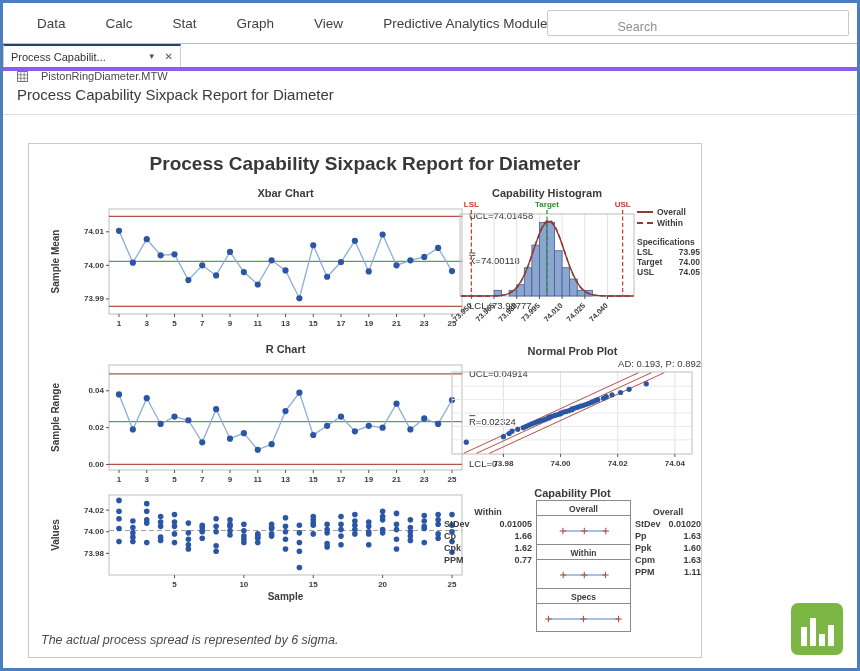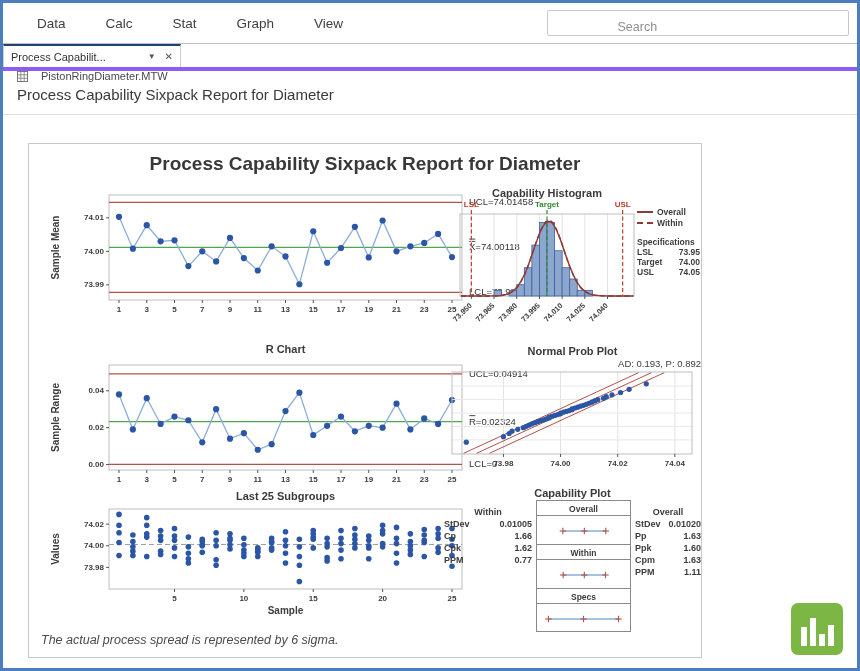--- a/index.html
+++ b/index.html
@@ -52,20 +52,21 @@
 <body>
 
 <div class="window">
 
   <div class="menubar">
     <div class="menu-item">Data</div>
     <div class="menu-item">Calc</div>
     <div class="menu-item">Stat</div>
     <div class="menu-item">Graph</div>
     <div class="menu-item">View</div>
+    <div class="menu-item">Predictive Analytics Module</div>
     <div class="searchbox">
       <svg width="12" height="12" viewBox="0 0 12 12">
         <circle cx="4.8" cy="4.8" r="3.4" fill="none" stroke="#8a8a8a" stroke-width="1.2"></circle>
         <line x1="7.4" y1="7.4" x2="10.6" y2="10.6" stroke="#8a8a8a" stroke-width="1.2"></line>
       </svg>
       <input type="text" placeholder="Search" style="">
     </div>
   </div>
 
   <div class="tabstrip">
@@ -87,20 +88,21 @@
     <span>PistonRingDiameter.MTW</span>
   </div>
 
   <h1 class="page-heading">Process Capability Sixpack Report for Diameter</h1>
   <div class="divider"></div>
 
   <div class="graph-canvas">
     <div class="graph-title">Process Capability Sixpack Report for Diameter</div>
 
     <div class="panel" style="left:15px;top:42px;width:510px;height:148px;">
+      <div class="chart-title" style="width:483px;">Xbar Chart</div>
       <svg width="510" height="132" viewBox="0 0 510 132">
           <rect x="65" y="9" width="353" height="105" fill="none" stroke="#bdbdbd"></rect>
           <line x1="62" y1="98.90415335465666" x2="65" y2="98.90415335465666" stroke="#555"></line>
           <text x="60" y="101.40415335465666" text-anchor="end" font-size="8" font-family="Liberation Sans, sans-serif" fill="#3c3c3c" font-weight="bold">73.99</text>
           <line x1="62" y1="65.35782747604702" x2="65" y2="65.35782747604702" stroke="#555"></line>
           <text x="60" y="67.85782747604702" text-anchor="end" font-size="8" font-family="Liberation Sans, sans-serif" fill="#3c3c3c" font-weight="bold">74.00</text>
           <line x1="62" y1="31.811501597437385" x2="65" y2="31.811501597437385" stroke="#555"></line>
           <text x="60" y="34.311501597437385" text-anchor="end" font-size="8" font-family="Liberation Sans, sans-serif" fill="#3c3c3c" font-weight="bold">74.01</text>
           <text x="15" y="61.5" text-anchor="middle" font-size="10" font-family="Liberation Sans, sans-serif" fill="#3c3c3c" font-weight="bold" transform="rotate(-90 15 61.5)">Sample Mean</text>
           <line x1="65" y1="16.44728434507546" x2="418" y2="16.44728434507546" stroke="#b2524a" stroke-width="1.2"></line>
@@ -377,21 +379,20 @@
           <line x1="116.57142857141504" y1="84" x2="116.57142857141504" y2="87" stroke="#555"></line>
           <text x="116.57142857141504" y="96" text-anchor="middle" font-size="8" font-family="Liberation Sans, sans-serif" fill="#3c3c3c" font-weight="bold">74.00</text>
           <line x1="173.71428571425864" y1="84" x2="173.71428571425864" y2="87" stroke="#555"></line>
           <text x="173.71428571425864" y="96" text-anchor="middle" font-size="8" font-family="Liberation Sans, sans-serif" fill="#3c3c3c" font-weight="bold">74.02</text>
           <line x1="230.85714285714286" y1="84" x2="230.85714285714286" y2="87" stroke="#555"></line>
           <text x="230.85714285714286" y="96" text-anchor="middle" font-size="8" font-family="Liberation Sans, sans-serif" fill="#3c3c3c" font-weight="bold">74.04</text>
         </svg>
     </div>
 
     <div class="panel" style="left:15px;top:345px;width:510px;height:132px;">
-      <div class="chart-title" style="width:483px;">Last 25 Subgroups</div>
       <svg width="510" height="114" viewBox="0 0 510 114">
           <rect x="65" y="6" width="353" height="80" fill="none" stroke="#bdbdbd"></rect>
           <line x1="65" y1="41.48108108107623" x2="418" y2="41.48108108107623" stroke="#9e9e9e" stroke-dasharray="5,3"></line>
           <line x1="62" y1="64.37837837837091" x2="65" y2="64.37837837837091" stroke="#555"></line>
           <text x="60" y="66.87837837837091" text-anchor="end" font-size="8" font-family="Liberation Sans, sans-serif" fill="#3c3c3c" font-weight="bold">73.98</text>
           <line x1="62" y1="42.75675675675717" x2="65" y2="42.75675675675717" stroke="#555"></line>
           <text x="60" y="45.25675675675717" text-anchor="end" font-size="8" font-family="Liberation Sans, sans-serif" fill="#3c3c3c" font-weight="bold">74.00</text>
           <line x1="62" y1="21.13513513514343" x2="65" y2="21.13513513514343" stroke="#555"></line>
           <text x="60" y="23.63513513514343" text-anchor="end" font-size="8" font-family="Liberation Sans, sans-serif" fill="#3c3c3c" font-weight="bold">74.02</text>
           <text x="15" y="46" text-anchor="middle" font-size="10" font-family="Liberation Sans, sans-serif" fill="#3c3c3c" font-weight="bold" transform="rotate(-90 15 46)">Values</text>

